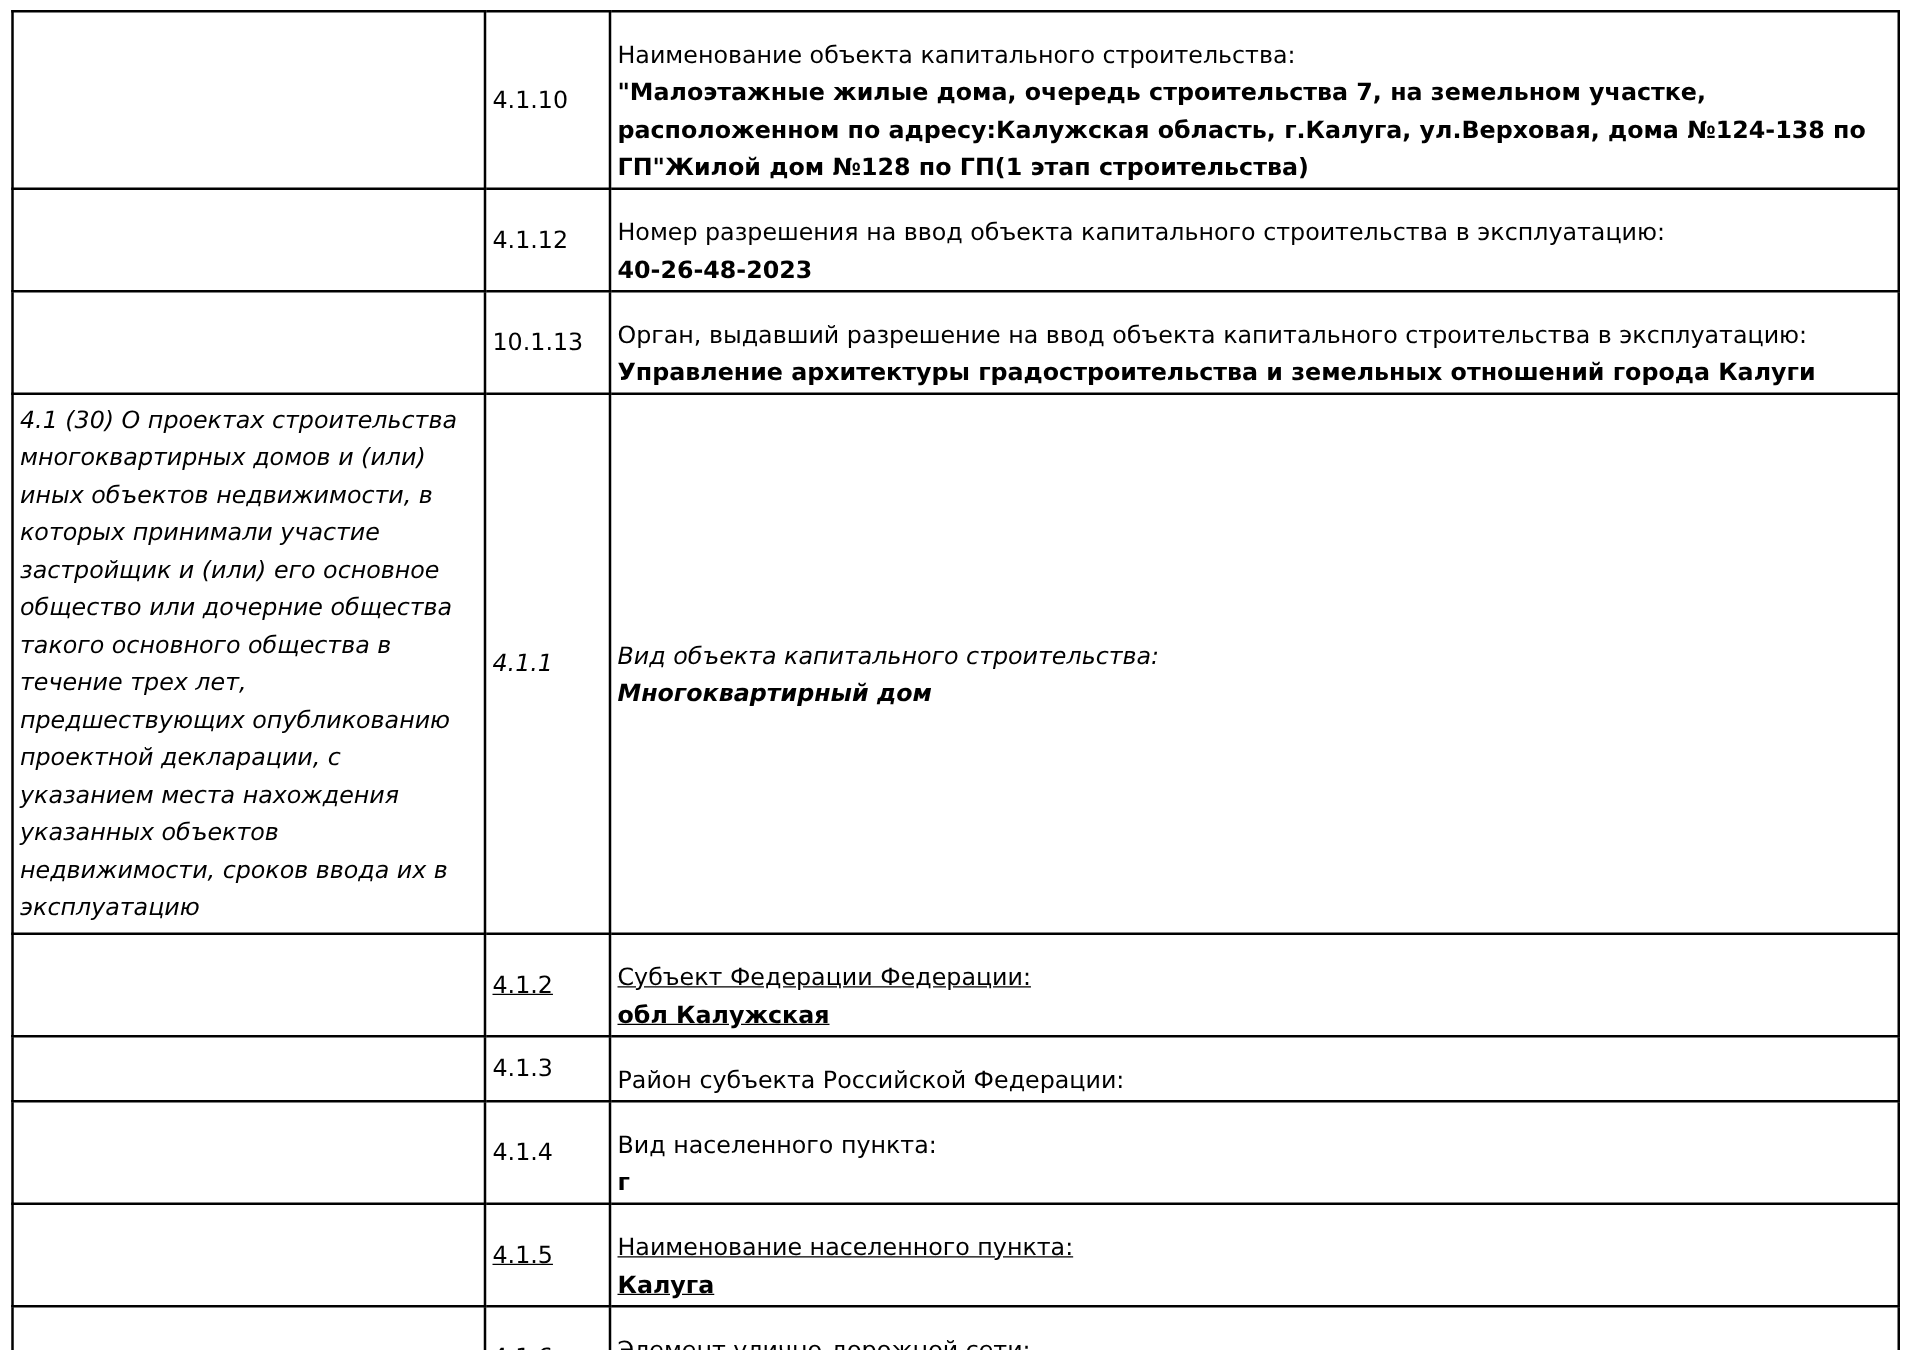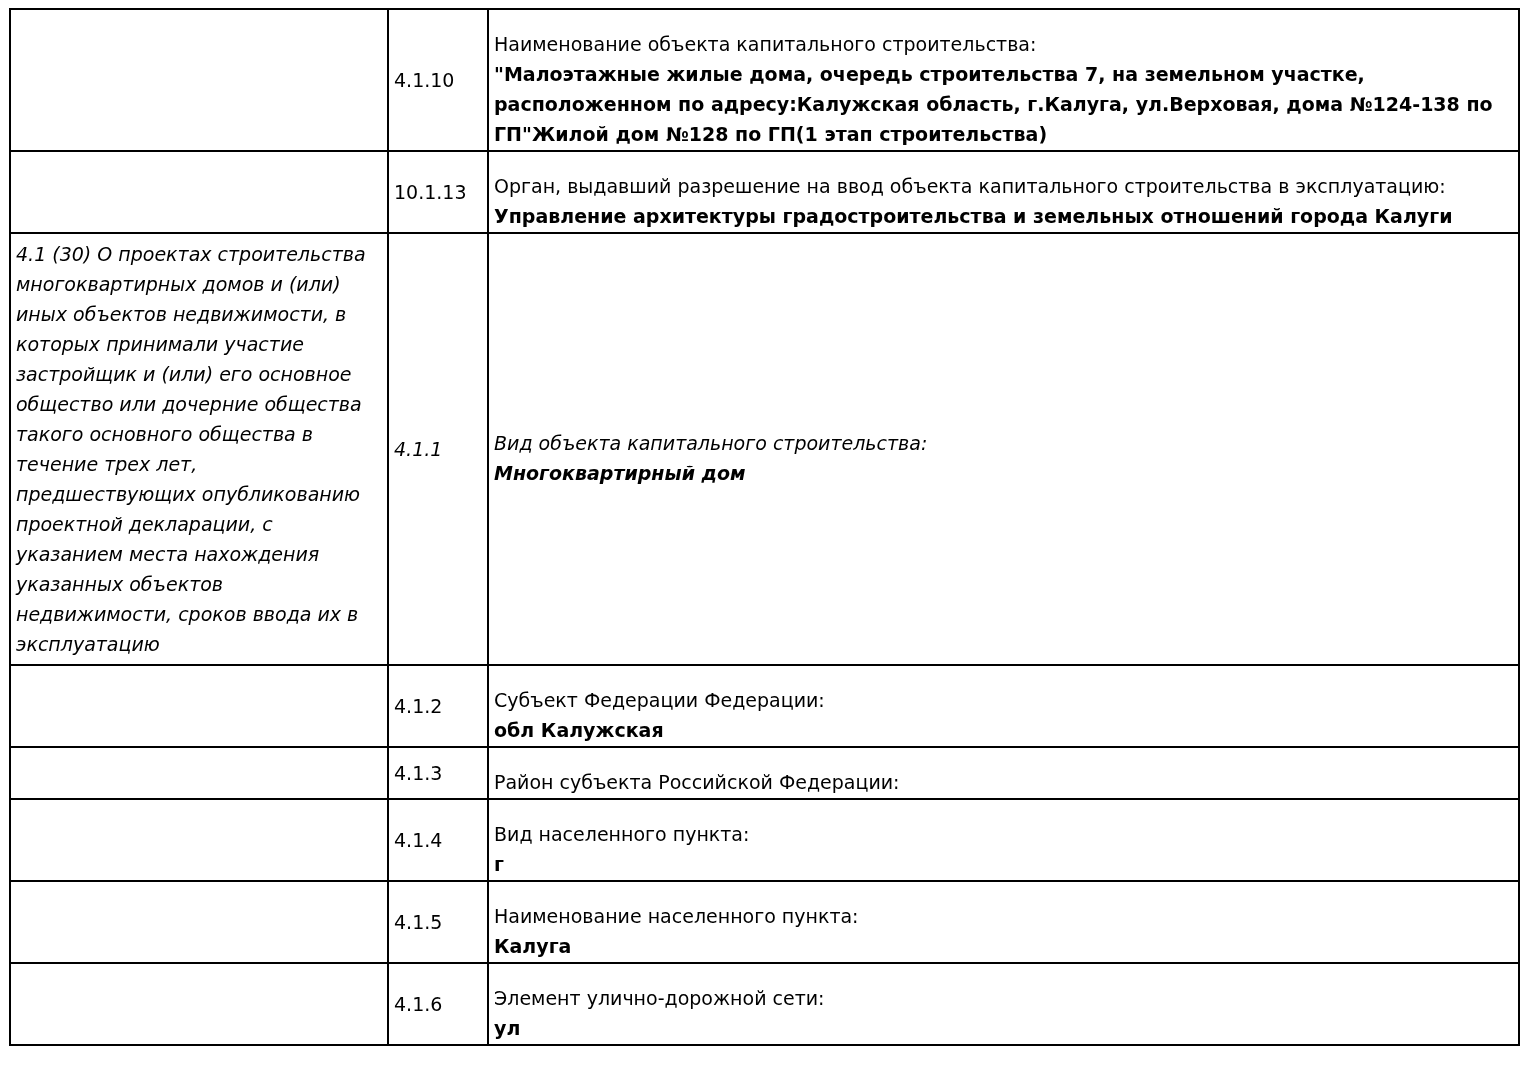--- a/index.html
+++ b/index.html
@@ -37,21 +37,21 @@
   td.c-body .lbl {
     font-weight: normal;
     margin-top: 18px;
   }
   td.c-body .val {
     font-weight: bold;
   }
   tr.h132 { height: 132px; }
   tr.h64  { height: 64px;  }
   tr.h432 { height: 432px; font-style: italic; }
-  tr.h66  { height: 53px;  }
+  tr.h66  { height: 53px; text-decoration: underline;  }
   tr.h36  { height: 52px;  }
 </style>
 </head>
 <body>
 
 <div class="page">
   <table class="decl-table">
     <colgroup>
       <col style="width:378px">
       <col style="width:100px">
@@ -62,20 +62,28 @@
       <tr class="h132">
         <td class="c-left"></td>
         <td class="c-num">4.1.10</td>
         <td class="c-body">
           <div class="lbl">Наименование объекта капитального строительства:</div>
           <div class="val">"Малоэтажные жилые дома, очередь строительства 7, на земельном участке, расположенном по адресу:Калужская область, г.Калуга, ул.Верховая, дома №124-138 по ГП"Жилой дом №128 по ГП(1 этап строительства)</div>
         </td>
       </tr>
 
 
+      <tr class="h64">
+        <td class="c-left"></td>
+        <td class="c-num">4.1.12</td>
+        <td class="c-body">
+          <div class="lbl">Номер разрешения на ввод объекта капитального строительства в эксплуатацию:</div>
+          <div class="val">40-26-48-2023</div>
+        </td>
+      </tr>
 
       <tr class="h64">
         <td class="c-left"></td>
         <td class="c-num">10.1.13</td>
         <td class="c-body">
           <div class="lbl">Орган, выдавший разрешение на ввод объекта капитального строительства в эксплуатацию:</div>
           <div class="val">Управление архитектуры градостроительства и земельных отношений города Калуги</div>
         </td>
       </tr>
 

